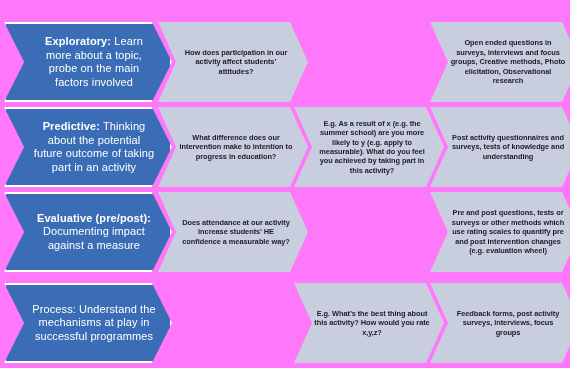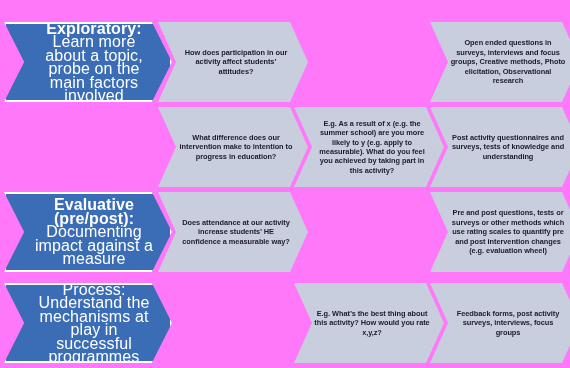--- a/index.html
+++ b/index.html
@@ -68,21 +68,21 @@
   }
   .chev.c1 { left: 158px; width: 150px; }
   .chev.c2 { left: 294px; width: 150px; }
   .chev.c3 { left: 430px; width: 150px;
     -webkit-clip-path: polygon(0% 0%, 88% 0%, 100% 50%, 88% 100%, 0% 100%, 12% 50%);
     clip-path: polygon(0% 0%, 88% 0%, 100% 50%, 88% 100%, 0% 100%, 12% 50%);
   }
   .chev.c1 .pad, .chev.c2 .pad, .chev.c3 .pad { padding: 0 14px 0 20px; }
 
   .label-blue {
-    font-size: 16px;
+    font-size: 11px;
     line-height: 13.5px;
     letter-spacing: 0.1px;
   }
   .label-blue b { font-weight: bold; }
 
   .label-grey {
     font-size: 7.4px;
     line-height: 9.4px;
     font-weight: bold;
     letter-spacing: -0.05px;
@@ -103,20 +103,25 @@
     </div>
     <div class="chev grey c1">
       <div class="pad label-grey">How does participation in our activity affect students’ attitudes?</div>
     </div>
     <div class="chev grey c3">
       <div class="pad label-grey">Open ended questions in surveys, interviews and focus groups, Creative methods, Photo elicitation, Observational research</div>
     </div>
   </div>
 
   <div class="row r1">
+    <div class="chev c0">
+      <div class="pad label-blue">
+        <b>Predictive:</b><span> Thinking about the potential future outcome of taking part in an activity</span>
+      </div>
+    </div>
     <div class="chev grey c1">
       <div class="pad label-grey">What difference does our intervention make to intention to progress in education?</div>
     </div>
     <div class="chev grey c2">
       <div class="pad label-grey">E.g. As a result of x (e.g. the summer school) are you more likely to y (e.g. apply to measurable). What do you feel you achieved by taking part in this activity?</div>
     </div>
     <div class="chev grey c3">
       <div class="pad label-grey">Post activity questionnaires and surveys, tests of knowledge and understanding</div>
     </div>
   </div>

